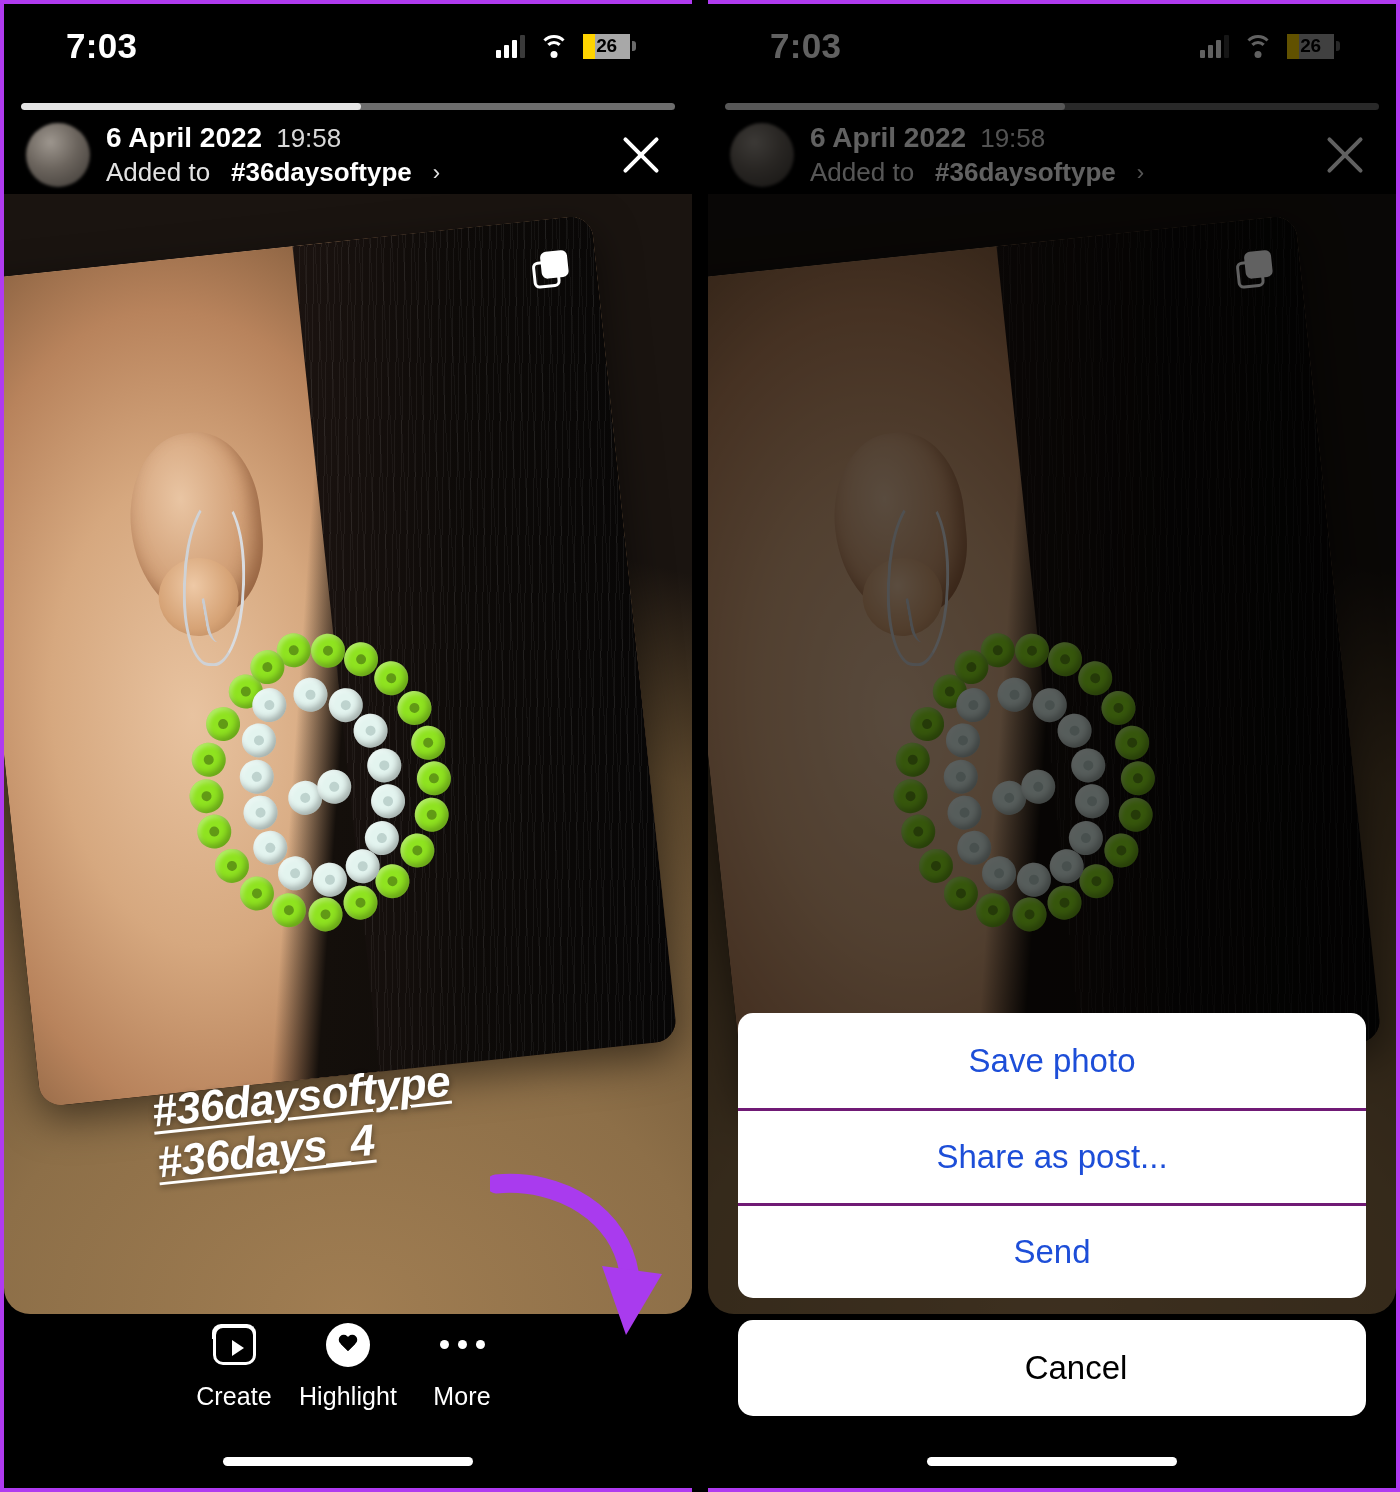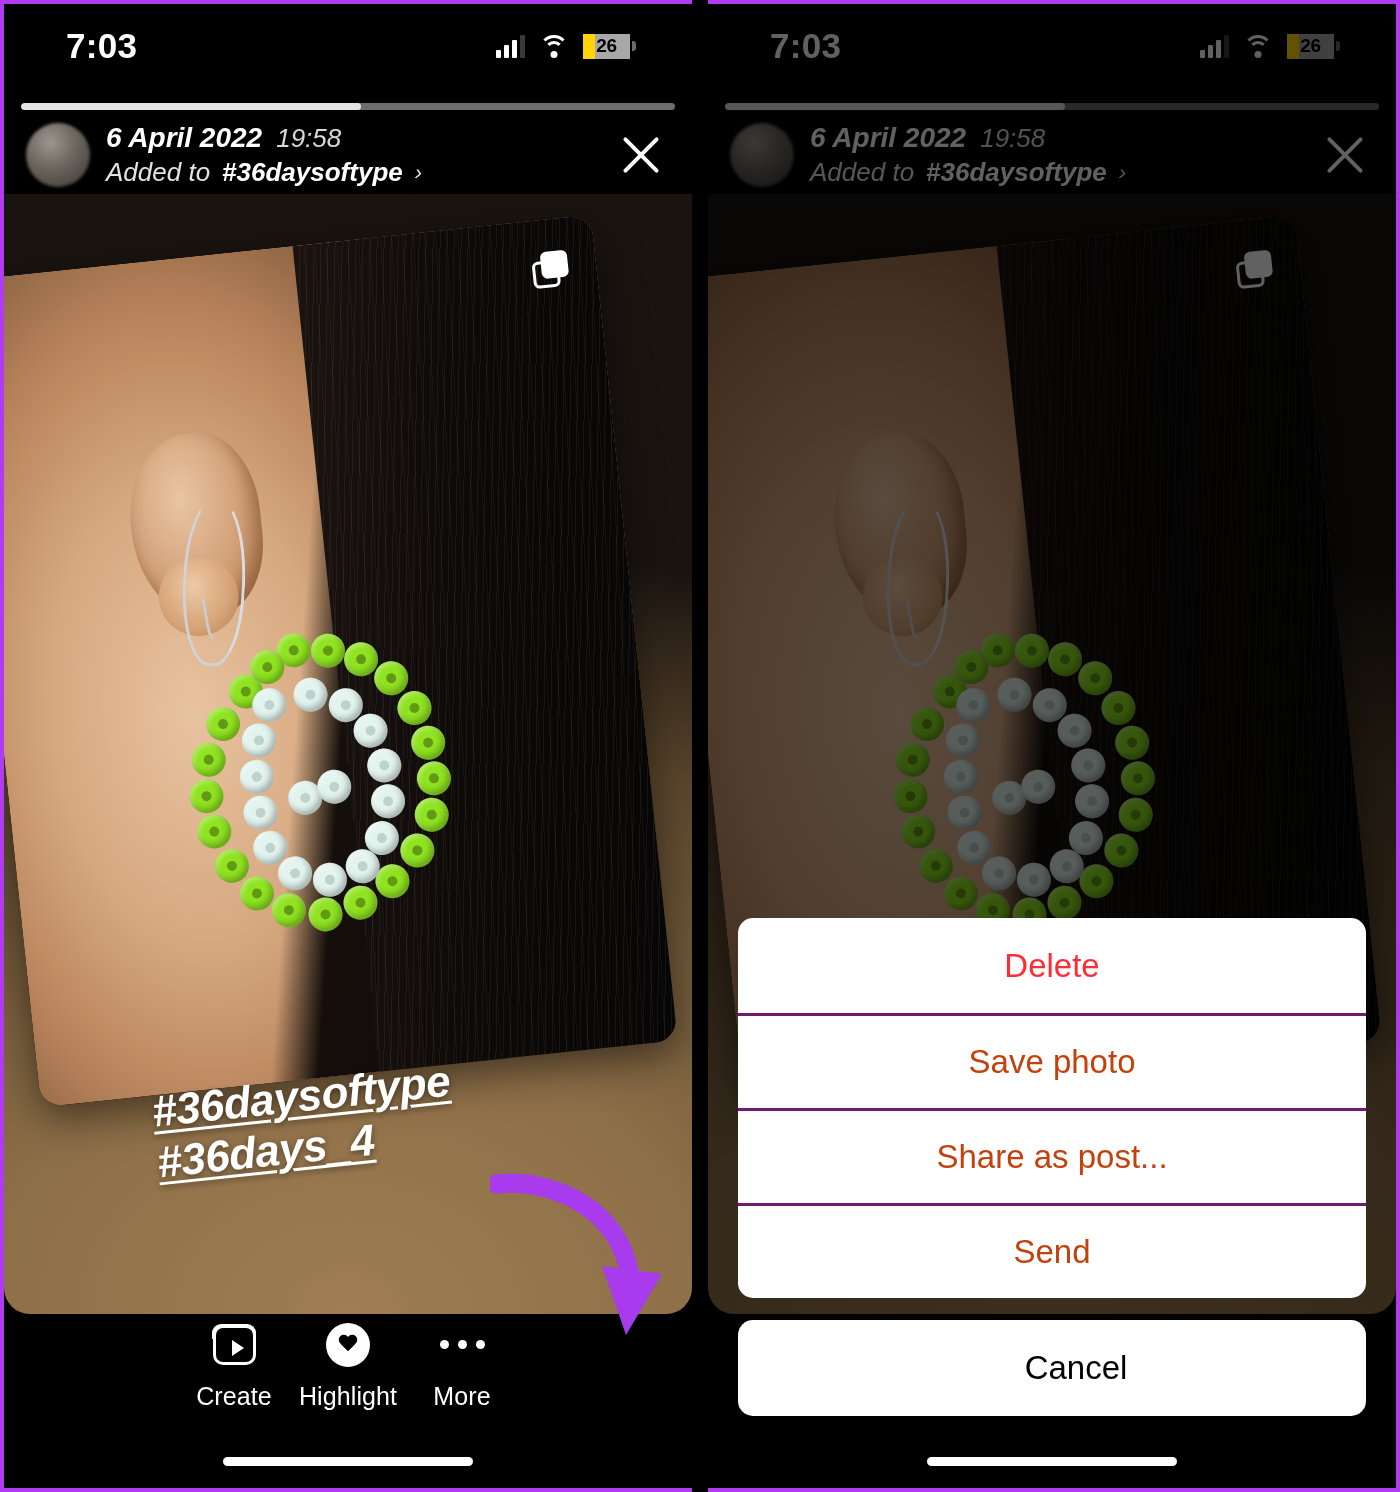--- a/index.html
+++ b/index.html
@@ -82,26 +82,26 @@
 
   .story-header{
     position:absolute; top:113px; left:0; right:0; height:76px; z-index:35;
     display:flex; align-items:center; padding:0 24px 0 22px;
   }
   .avatar{
     width:64px; height:64px; border-radius:50%; flex:none;
     background:radial-gradient(circle at 38% 30%, #9d968e 0%, #6b645d 45%, #3a3632 100%);
     filter:blur(1.5px);
   }
-  .hdr-text{ margin-left:16px; flex:1;font-style:italic; }
+  .hdr-text{ margin-left:16px; flex:1; }
   .hdr-line1{ display:flex; align-items:baseline; gap:14px; }
   .hdr-date{ color:#fff; font-size:28px; font-weight:700; }
   .hdr-time{ color:#d8d8d8; font-size:26px; font-weight:400; }
   .hdr-line2{
-    display:flex; align-items:center; gap:12px; margin-top:3px;
+    display:flex; align-items:center; gap:21px; margin-top:3px;
     color:#e2e2e2; font-size:26px;
   }
   .hdr-line2 b{ font-weight:700; color:#fff; }
   .chev{ font-size:22px; color:#e2e2e2; }
 
   .close-x{
     width:54px; height:54px; position:relative; flex:none; margin-left:10px;
   }
   .close-x::before,.close-x::after{
     content:""; position:absolute; left:50%; top:50%; width:48px; height:4px;
@@ -281,21 +281,21 @@
 
   
   .sheet-wrap{
     position:absolute; left:30px; right:30px; bottom:0; z-index:55;
   }
   .sheet{
     background:#fff; border-radius:15px; overflow:hidden;
   }
   .sheet-item{
     height:95px; display:flex; align-items:center; justify-content:center;
-    font-size:33px; color:#c2410c; border-top:3px solid #701a75; position:relative;
+    font-size:33px; color:#1d4ed8; border-top:3px solid #701a75; position:relative;
   }
   .sheet-item:first-child{ border-top:none; }
   .sheet-item.danger{ color:#ff2d36; }
   .sheet-cancel{
     margin-top:22px; margin-bottom:72px;
     background:#fff; border-radius:15px; height:96px;
     display:flex; align-items:center; justify-content:center;
     font-size:33px; color:#000;padding-left:48px;
   }
 
@@ -558,23 +558,20 @@
       <div class="tags">
         <span class="tag">#36daysoftype</span>
         <span class="tag">#36days_4</span>
       </div>
     </div>
 
     <div class="dim"></div>
 
     <div class="sheet-wrap">
       <div class="sheet">
-        <div class="sheet-item danger">
-          <span>Delete</span>
-        </div>
         <div class="sheet-item">
           <span>Save photo</span>
         </div>
         <div class="sheet-item">
           <span>Share as post...</span>
         </div>
         <div class="sheet-item">
           <span>Send</span>
         </div>
       </div>

